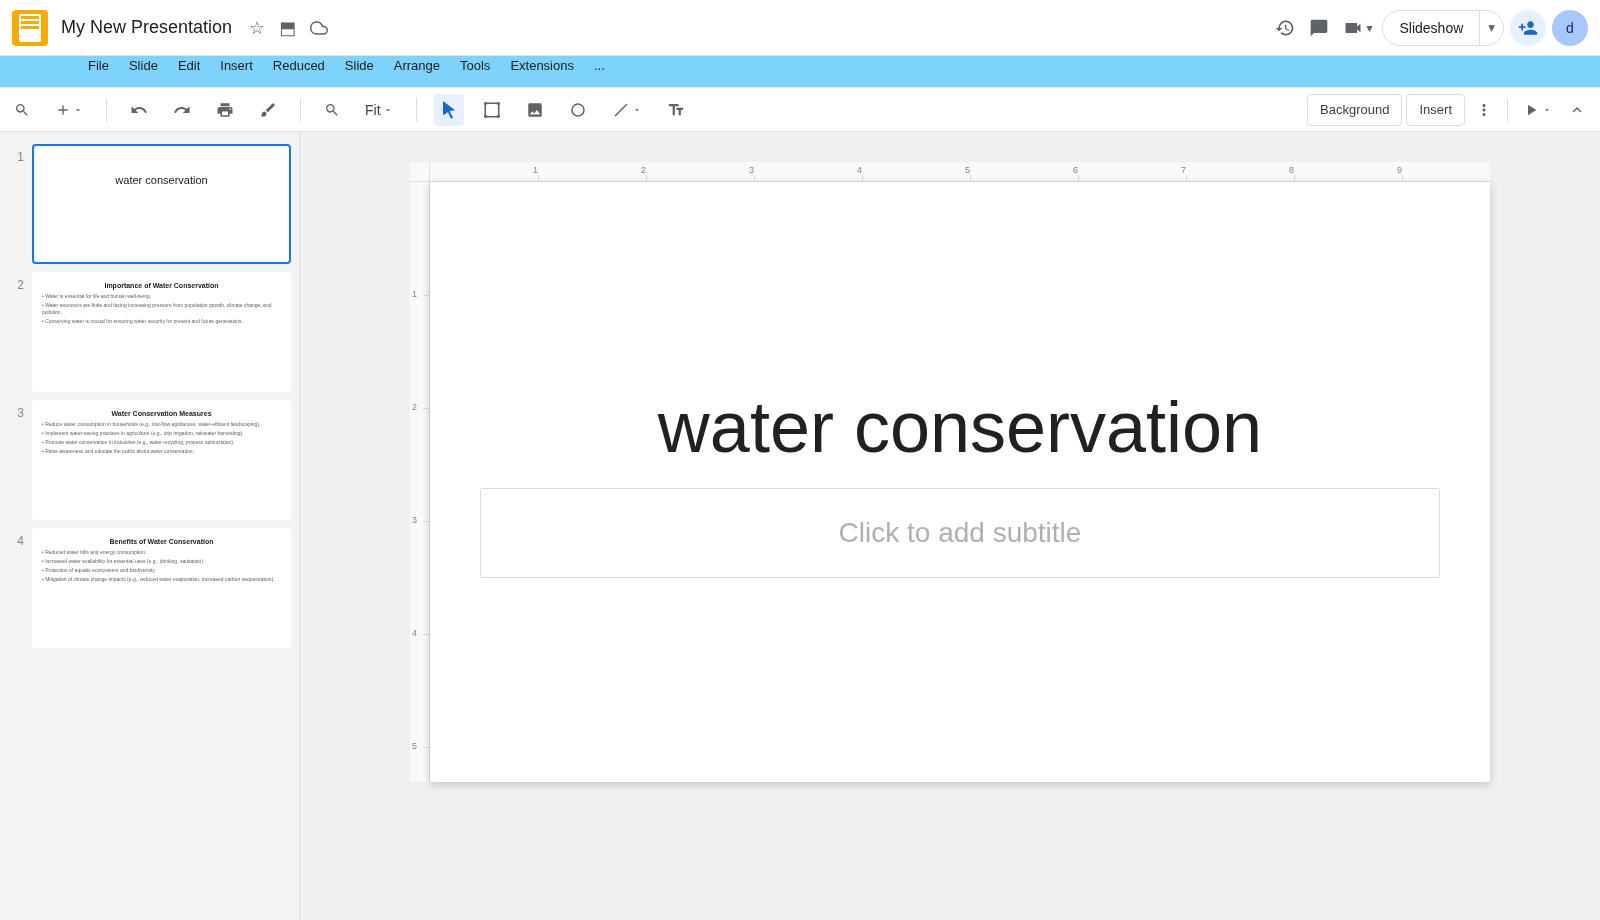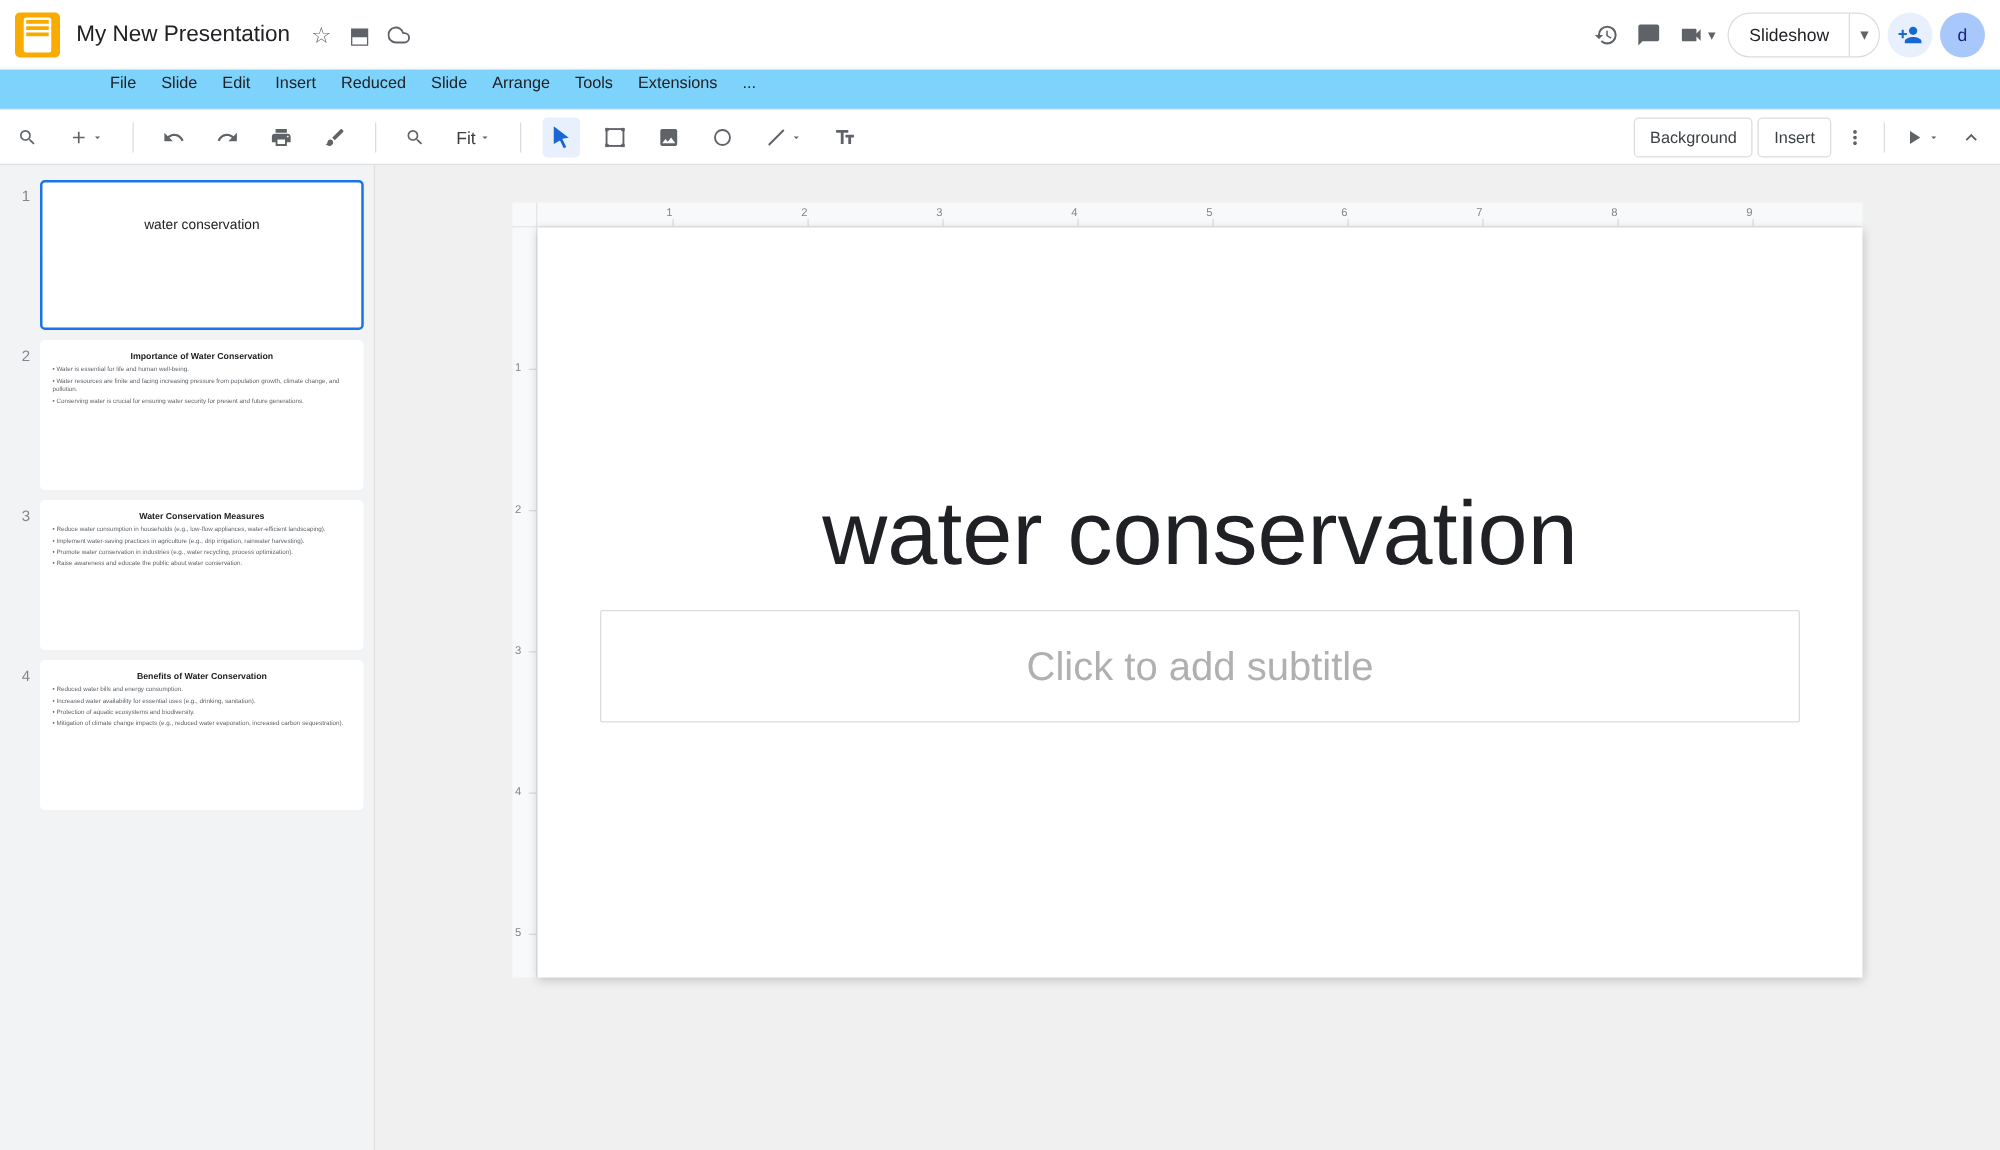--- a/index.html
+++ b/index.html
@@ -255,21 +255,21 @@
     }
     .slide-subtitle-box {
       width: 960px;
       height: 90px;
       border: 1px solid #dadce0;
       border-radius: 2px;
       display: flex; align-items: center; justify-content: center;
       cursor: text;
     }
     .slide-subtitle-placeholder {
-      font-size: 32px;
+      font-size: 28px;
       color: #b0b0b0;
       font-weight: 300;
     }
   </style>
 </head>
 <body>
 
 <div class="top-bar">
   <div class="app-logo">
     <div class="app-logo-inner"></div>

